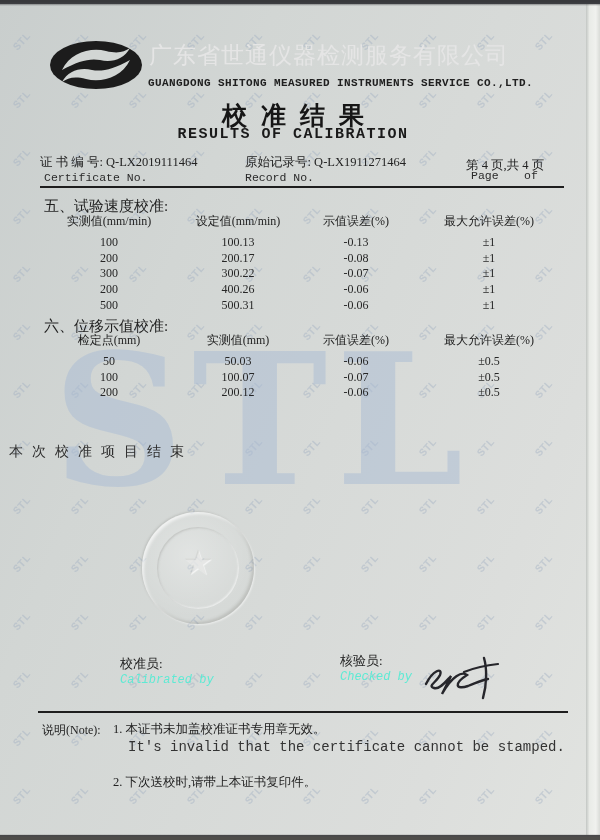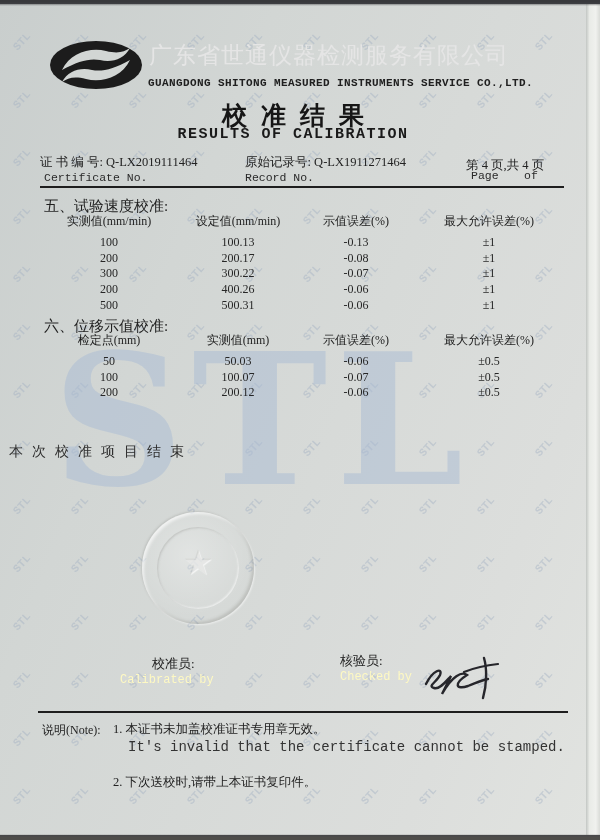--- a/index.html
+++ b/index.html
@@ -46,21 +46,21 @@
   .seal{left:142px;top:512px;width:112px;height:112px;border-radius:50%;
         background:radial-gradient(circle at 42% 38%,rgba(255,255,255,0.30),rgba(255,255,255,0) 65%);
         box-shadow:inset 2px 2px 3px rgba(255,255,255,0.65), inset -2px -2px 3px rgba(125,125,120,0.28),
                    1px 1px 2px rgba(255,255,255,0.55), -1px -1px 2px rgba(125,125,120,0.22);}
   .seal-inner{position:absolute;left:15px;top:15px;width:82px;height:82px;border-radius:50%;
         box-shadow:inset 1px 1px 2px rgba(125,125,120,0.25), inset -1px -1px 2px rgba(255,255,255,0.6);}
   .seal-star{position:absolute;left:0;top:30px;width:112px;text-align:center;font-size:34px;
         color:rgba(120,120,115,0.12);text-shadow:1px 1px 1px rgba(255,255,255,0.7);}
 
   .sig-label-cn{font-size:13px;color:#222;white-space:nowrap;}
-  .sig-label-en{font-size:12px;color:#fef9c3;white-space:nowrap;}
+  .sig-label-en{font-size:12px;color:#5eead4;white-space:nowrap;font-style:italic;}
 
   .note-label{font-size:12px;color:#222;white-space:nowrap;text-align:center;}
   .note-cn{font-size:12.5px;color:#222;white-space:nowrap;}
   .note-en{font-size:14px;color:#333;white-space:nowrap;}
 </style>
 </head>
 <body>
 
 <div class="photo">
   <div class="paper"></div>
@@ -166,21 +166,21 @@
       </div>
   </div>
 
   <div class="abs cn endline">本次校准项目结束</div>
 
   <div class="abs seal">
     <div class="seal-inner"></div>
     <div class="seal-star">★</div>
   </div>
 
-  <div class="abs cn sig-label-cn" style="left:120px;top:655px;margin-left:32px;">校准员:</div>
+  <div class="abs cn sig-label-cn" style="left:120px;top:655px;">校准员:</div>
   <div class="abs en sig-label-en" style="left:120px;top:673px;">Calibrated by</div>
   <div class="abs cn sig-label-cn" style="left:340px;top:652px;">核验员:</div>
   <div class="abs en sig-label-en" style="left:340px;top:670px;">Checked by</div>
   <svg class="abs" style="left:418px;top:646px;" width="100" height="60" viewBox="0 0 100 60">
     <path d="M8,38 c7,-14 17,-17 14,-9 c-3,7 -13,11 -6,13 c6,2 13,-8 17,-12 l-9,18 c10,-18 20,-23 25,-19 c-14,9 -11,15 1,11 c8,-3 14,-6 20,-7" fill="none" stroke="#26262b" stroke-width="2.4" stroke-linecap="round"></path>
     <path d="M46,26 c10,-4 24,-7 34,-8" fill="none" stroke="#26262b" stroke-width="2.2" stroke-linecap="round"></path>
     <path d="M66,12 c3,10 3,26 -1,40" fill="none" stroke="#26262b" stroke-width="2.4" stroke-linecap="round"></path>
   </svg>
   <div class="abs hr" style="left:38px;top:711px;width:530px;"></div>
 

